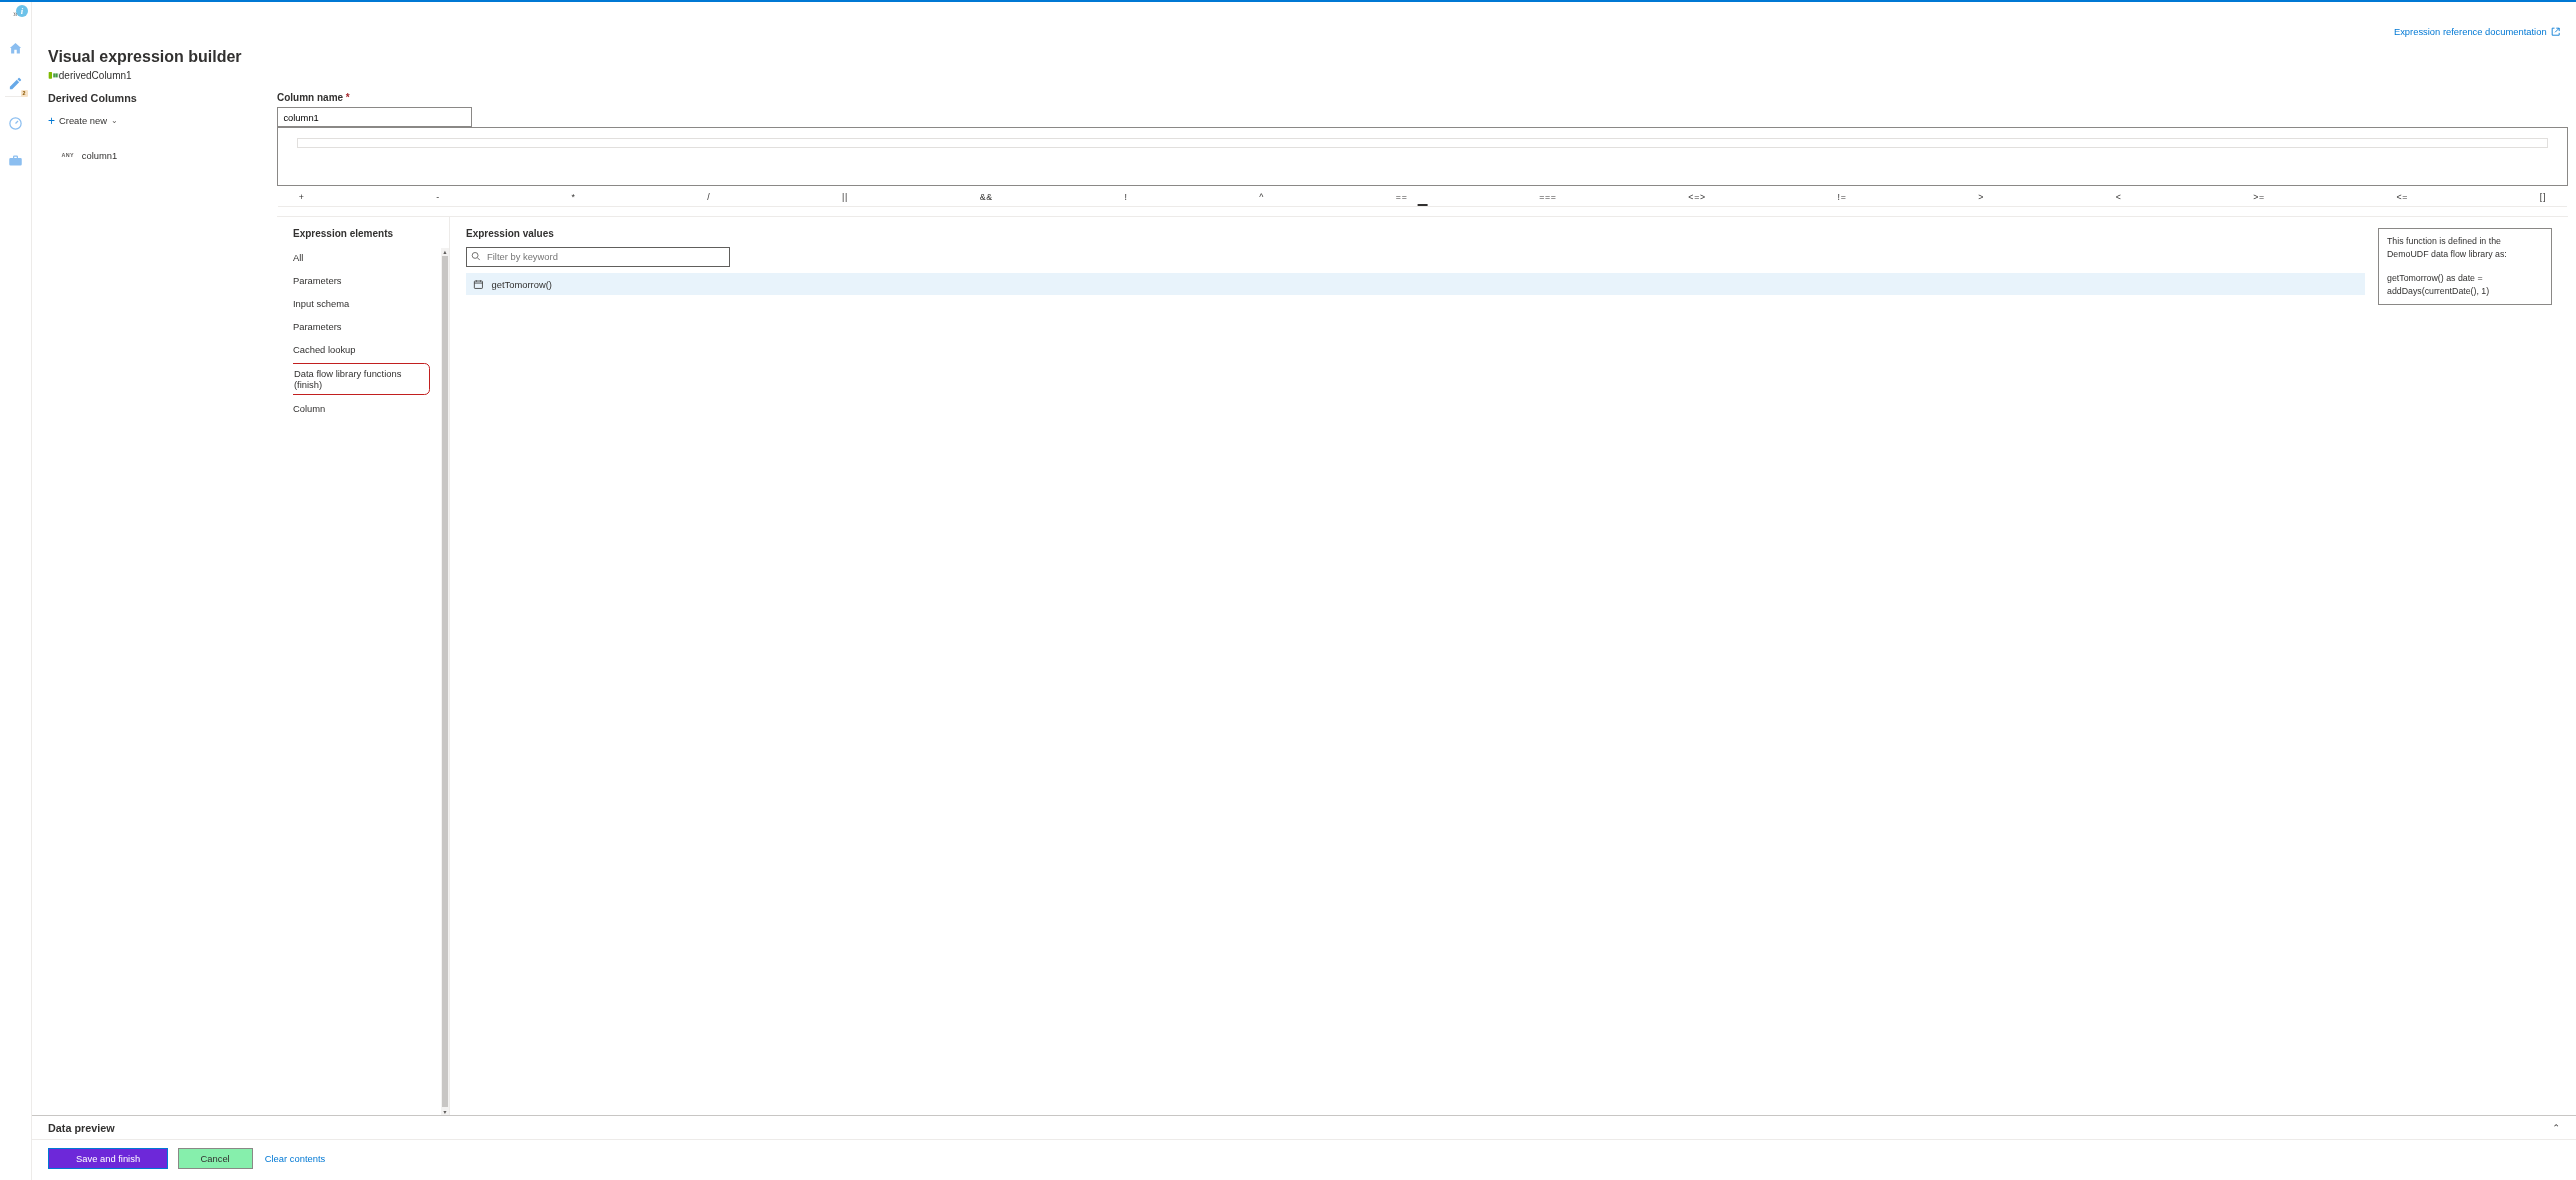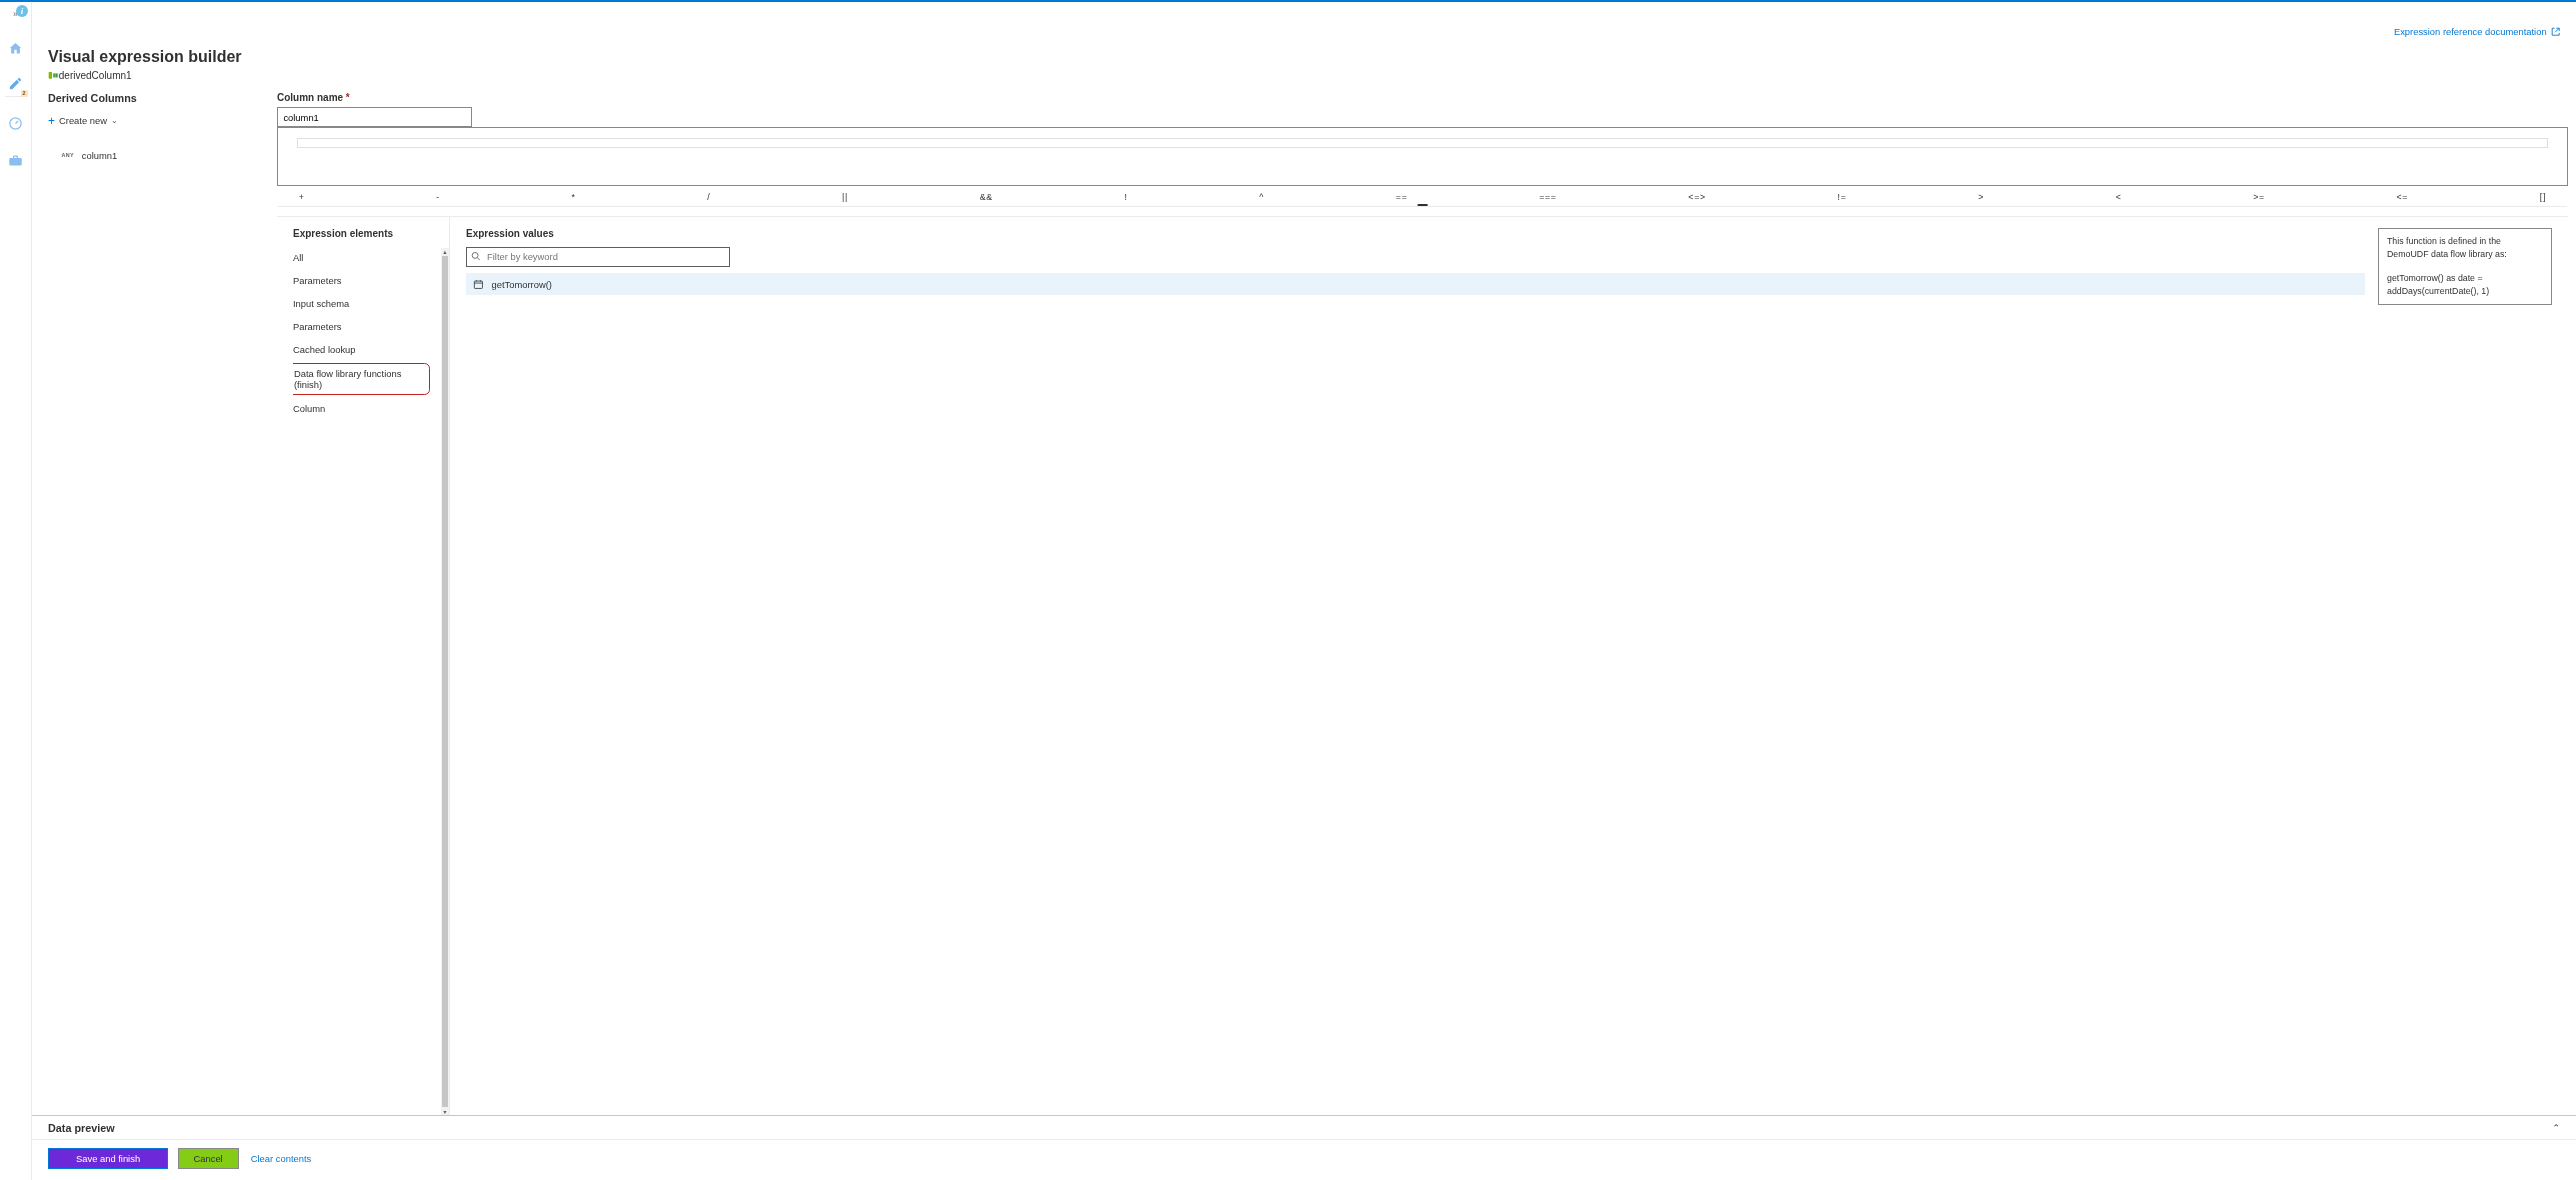--- a/index.html
+++ b/index.html
@@ -380,24 +380,24 @@
     .btn-primary {
       background: #6d28d9;
       color: #fff;
       border: 0.7px solid #0078d4;
       padding: 4px 27px;
       font-size: 9.4px;
       cursor: pointer;
       font-family: inherit;
     }
     .btn-default {
-      background: #84cc16;
+      background: #86efac;
       color: #323130;
       border: 0.7px solid #8a8886;
-      padding: 4px 15px;
+      padding: 4px 22px;
       font-size: 9.4px;
       cursor: pointer;
       font-family: inherit;
     }
     .btn-link {
       background: none;
       border: none;
       color: #0078d4;
       font-size: 9.4px;
       cursor: pointer;

